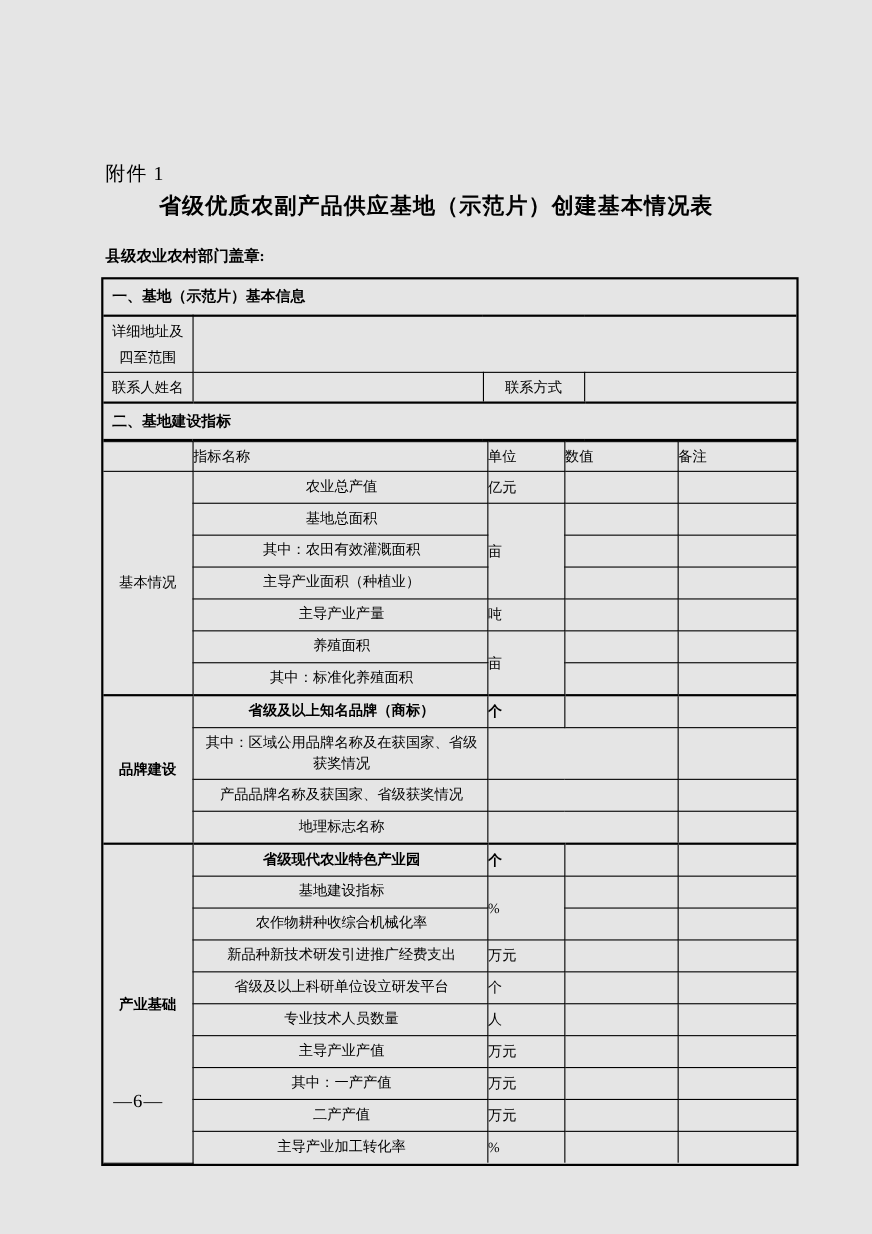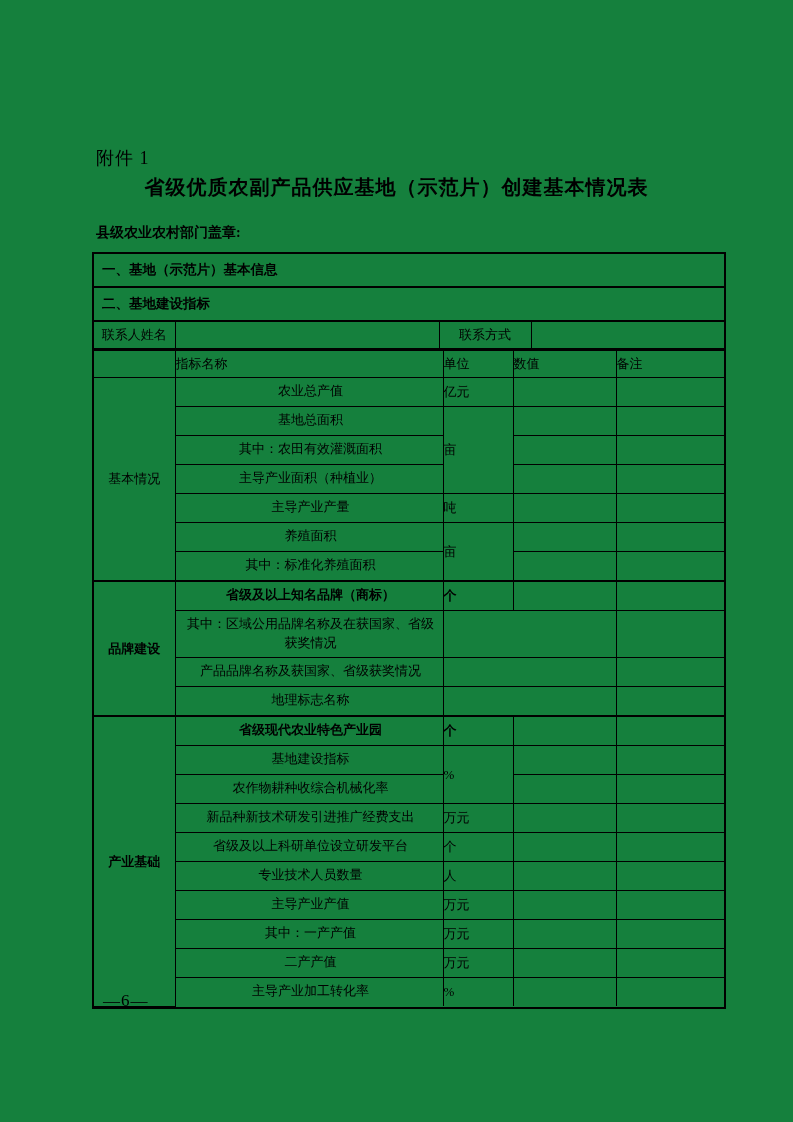--- a/index.html
+++ b/index.html
@@ -1,17 +1,17 @@
 <!DOCTYPE html>
 <html><head>
 <meta charset="utf-8">
 <style>
   html,body{margin:0;padding:0;background:#9e9e9e;}
   .page{
-    position:relative;width:793px;height:1122px;background:#15803d;
+    position:relative;width:793px;height:1122px;background:#e5e5e5;
     font-family:"Liberation Serif","DejaVu Serif",serif;color:#000;
     overflow:hidden;margin:0 auto;
   }
   .att-label{position:absolute;left:96px;top:146px;font-size:18px;letter-spacing:1px;}
   .doc-title{position:absolute;left:0;right:0;top:174px;text-align:center;
     font-size:20px;font-weight:bold;letter-spacing:1px;}
   .stamp-line{position:absolute;left:96px;top:224px;font-size:14px;font-weight:bold;}
   .form-wrap{position:absolute;left:92px;top:252px;width:630px;border:2px solid #000;}
   table{border-collapse:collapse;width:100%;table-layout:fixed;font-size:13px;}
   td{border:1px solid #000;padding:0;vertical-align:middle;line-height:1.5;
@@ -50,28 +50,35 @@
       <colgroup>
           <col style="width:81px">
           <col style="width:264px">
           <col style="width:92px">
           <col style="width:193px">
         </colgroup>
       <tbody>
         <tr class="h26 thickb">
           <td colspan="4" class="sec-title">一、基地（示范片）基本信息</td>
         </tr>
-        <tr class="h26 thickb">
-          <td colspan="4" class="sec-title">二、基地建设指标</td>
+        <tr class="h50">
+          <td class="lbl addr-lines">
+            <div>详细地址及</div>
+            <div>四至范围</div>
+          </td>
+          <td colspan="3"></td>
         </tr>
         <tr class="h26 thickb">
           <td class="lbl">联系人姓名</td>
           <td></td>
           <td class="lbl">联系方式</td>
           <td></td>
+        </tr>
+        <tr class="h26 thickb">
+          <td colspan="4" class="sec-title">二、基地建设指标</td>
         </tr>
       </tbody>
     </table>
 
     <table class="tbl-bottom">
       <colgroup>
           <col style="width:81px">
           <col style="width:268px">
           <col style="width:70px">
           <col style="width:103px">

